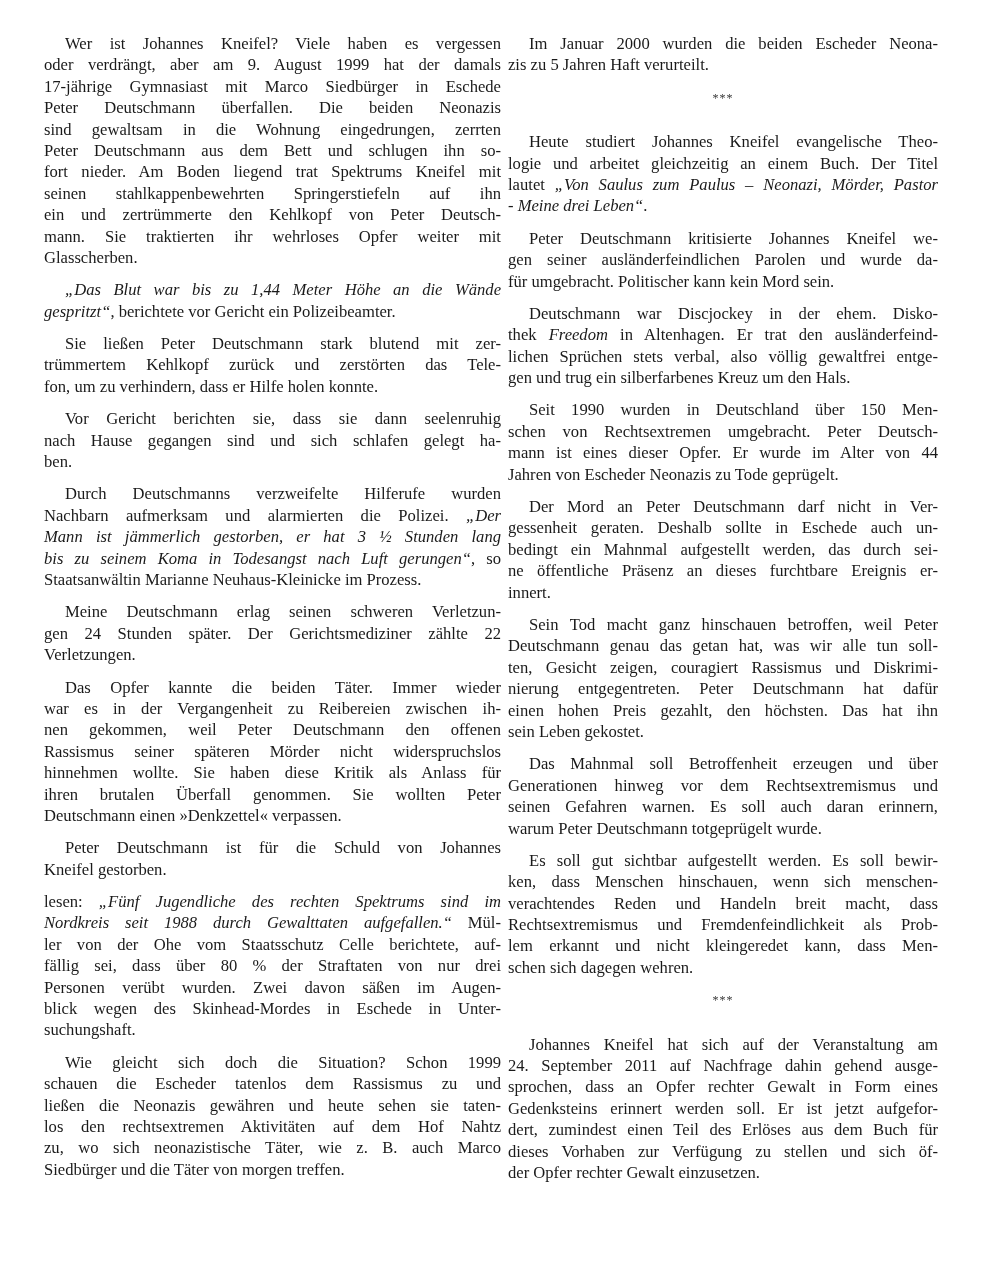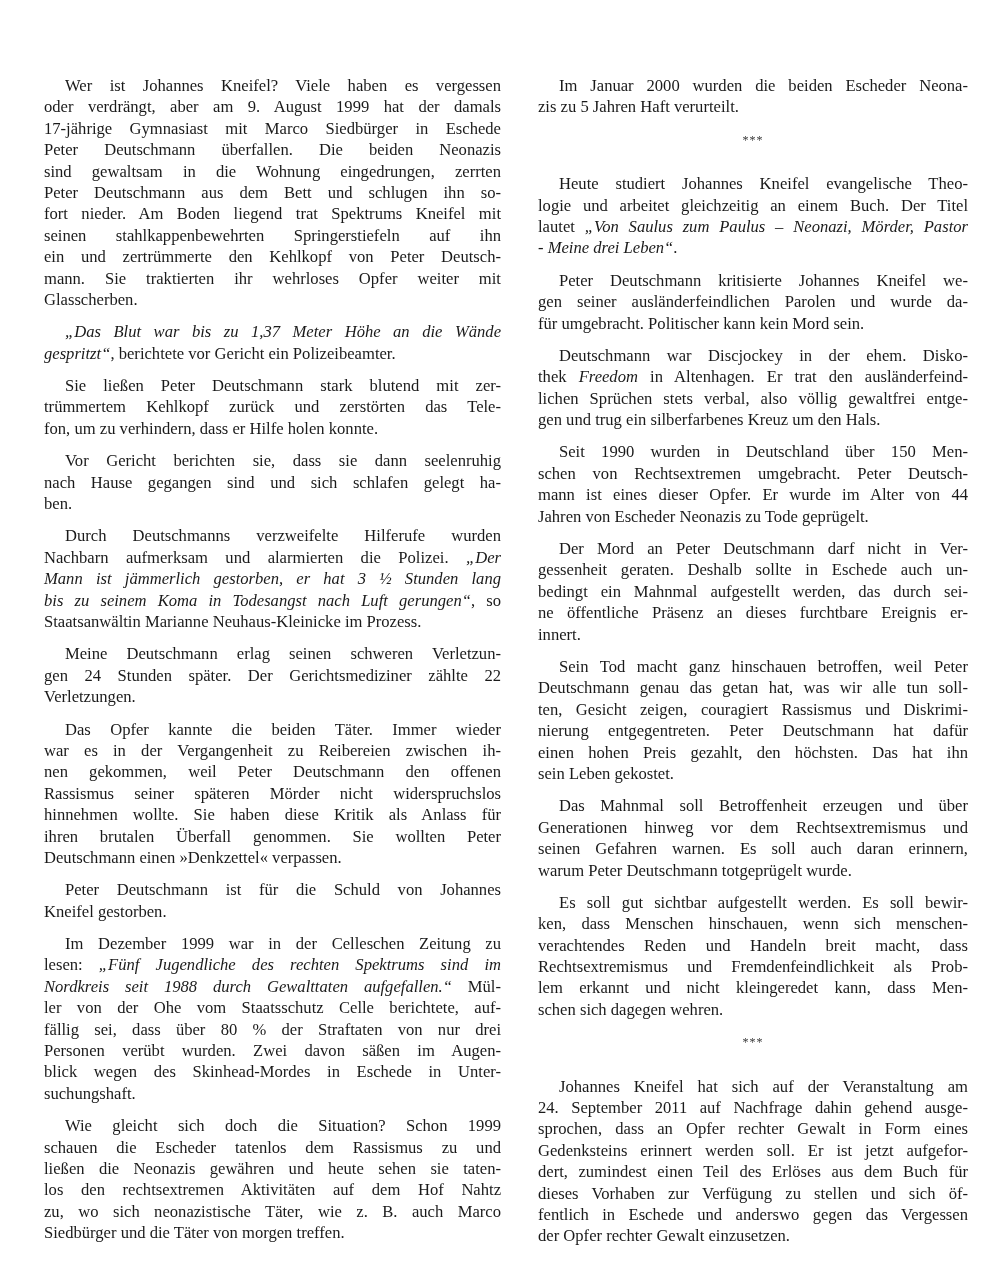--- a/index.html
+++ b/index.html
@@ -1,20 +1,20 @@
 <!DOCTYPE html>
 <html><head>
 <meta charset="utf-8">
 <style>
   html, body { margin: 0; padding: 0; background: #ffffff; }
   body { width: 993px; height: 1285px; position: relative; overflow: hidden;
          font-family: "Liberation Serif", "DejaVu Serif", serif; color: #1a1a1a; }
-  .col { position: absolute; top: 33px; margin-top: 42px; }
+  .col { position: absolute; top: 33px; }
   .col.left { left: 44px; width: 457px; }
-  .col.right { left: 538px; width: 430px; }
+  .col.right { left: 508px; width: 430px; }
   .para { margin: 0 0 11px 0; }
   .line { display: block; font-size: 16.6px; line-height: 21.4px; height: 21.4px;
           text-align: justify; text-align-last: justify; white-space: nowrap; overflow: visible; }
   .line.last { text-align-last: left; }
   .line.first { text-indent: 21px; }
   .line.center { text-align: center; text-align-last: center; }
   .para.sep { margin: 12px 0 22px 0; }
   .sep .line { font-size: 12px; letter-spacing: 1px; color: #333; }
   i, .it { font-style: italic; }
 </style>
@@ -29,21 +29,21 @@
       <span class="line">Peter Deutschmann überfallen. Die beiden Neonazis</span>
       <span class="line">sind gewaltsam in die Wohnung eingedrungen, zerrten</span>
       <span class="line">Peter Deutschmann aus dem Bett und schlugen ihn so-</span>
       <span class="line">fort nieder. Am Boden liegend trat Spektrums Kneifel mit</span>
       <span class="line">seinen stahlkappenbewehrten Springerstiefeln auf ihn</span>
       <span class="line">ein und zertrümmerte den Kehlkopf von Peter Deutsch-</span>
       <span class="line">mann. Sie traktierten ihr wehrloses Opfer weiter mit</span>
       <span class="line last">Glasscherben.</span>
     </div>
     <div class="para">
-      <span class="line first"><i>„Das Blut war bis zu 1,37 Meter Höhe an die Wände</i></span>
+      <span class="line first"><i>„Das Blut war bis zu 1,44 Meter Höhe an die Wände</i></span>
       <span class="line last"><i>gespritzt“</i>, berichtete vor Gericht ein Polizeibeamter.</span>
     </div>
     <div class="para">
       <span class="line first">Sie ließen Peter Deutschmann stark blutend mit zer-</span>
       <span class="line">trümmertem Kehlkopf zurück und zerstörten das Tele-</span>
       <span class="line last">fon, um zu verhindern, dass er Hilfe holen konnte.</span>
     </div>
     <div class="para">
       <span class="line first">Vor Gericht berichten sie, dass sie dann seelenruhig</span>
       <span class="line">nach Hause gegangen sind und sich schlafen gelegt ha-</span>
@@ -68,21 +68,20 @@
       <span class="line">Rassismus seiner späteren Mörder nicht widerspruchslos</span>
       <span class="line">hinnehmen wollte. Sie haben diese Kritik als Anlass für</span>
       <span class="line">ihren brutalen Überfall genommen. Sie wollten Peter</span>
       <span class="line last">Deutschmann einen »Denkzettel« verpassen.</span>
     </div>
     <div class="para">
       <span class="line first">Peter Deutschmann ist für die Schuld von Johannes</span>
       <span class="line last">Kneifel gestorben.</span>
     </div>
     <div class="para">
-      <span class="line first">Im Dezember 1999 war in der Celleschen Zeitung zu</span>
       <span class="line">lesen: <i>„Fünf Jugendliche des rechten Spektrums sind im</i></span>
       <span class="line"><i>Nordkreis seit 1988 durch Gewalttaten aufgefallen.“</i> Mül-</span>
       <span class="line">ler von der Ohe vom Staatsschutz Celle berichtete, auf-</span>
       <span class="line">fällig sei, dass über 80 % der Straftaten von nur drei</span>
       <span class="line">Personen verübt wurden. Zwei davon säßen im Augen-</span>
       <span class="line">blick wegen des Skinhead-Mordes in Eschede in Unter-</span>
       <span class="line last">suchungshaft.</span>
     </div>
     <div class="para">
       <span class="line first">Wie gleicht sich doch die Situation? Schon 1999</span>
@@ -156,16 +155,15 @@
     <div class="para sep">
       <span class="line center">***</span>
     </div>
     <div class="para">
       <span class="line first">Johannes Kneifel hat sich auf der Veranstaltung am</span>
       <span class="line">24. September 2011 auf Nachfrage dahin gehend ausge-</span>
       <span class="line">sprochen, dass an Opfer rechter Gewalt in Form eines</span>
       <span class="line">Gedenksteins erinnert werden soll. Er ist jetzt aufgefor-</span>
       <span class="line">dert, zumindest einen Teil des Erlöses aus dem Buch für</span>
       <span class="line">dieses Vorhaben zur Verfügung zu stellen und sich öf-</span>
-      <span class="line">fentlich in Eschede und anderswo gegen das Vergessen</span>
       <span class="line last">der Opfer rechter Gewalt einzusetzen.</span>
     </div>
   </div>
 
 </body></html>

